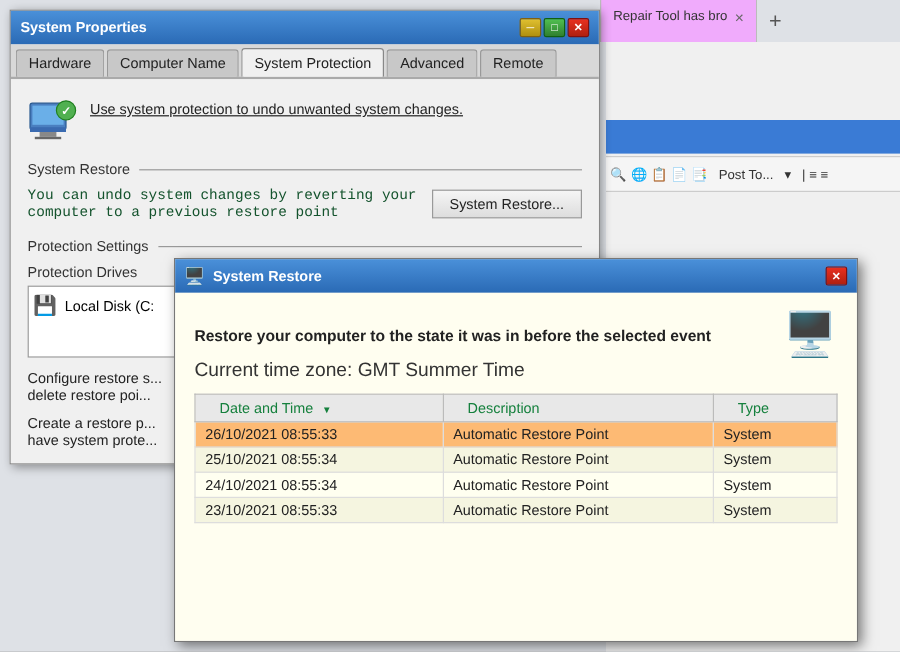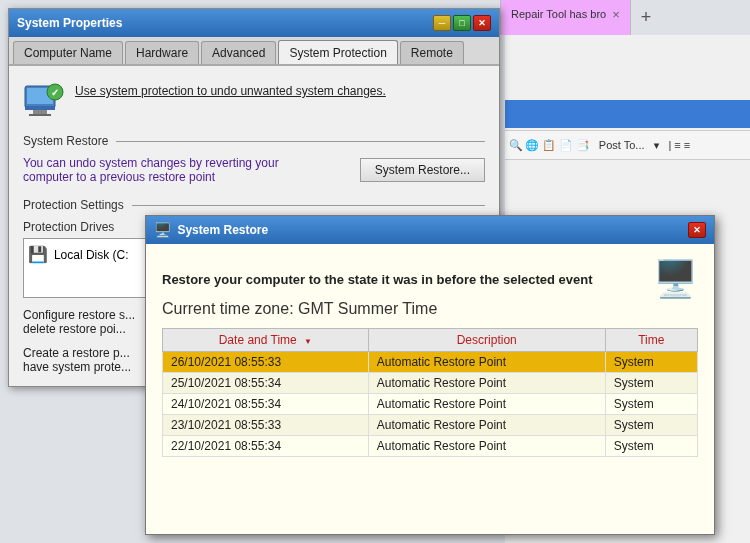--- a/index.html
+++ b/index.html
@@ -211,22 +211,23 @@
 
     
     .sys-restore-row {
       display: flex;
       align-items: center;
       gap: 10px;
       margin: 8px 0;
     }
     .sys-restore-text {
       font-size: 12px;
-      color: #4c1d95;
+      color: #14532d;
       flex: 1;
+      font-family: Liberation Mono, monospace;
     }
     .win-button {
       background: linear-gradient(to bottom, #f5f5f5, #ddd);
       border: 1px solid #999;
       padding: 4px 14px;
       font-size: 12px;
       cursor: pointer;
       min-width: 110px;
       text-align: center;
       color: #222;
@@ -335,41 +336,41 @@
 
     
     .rp-table {
       width: 100%;
       border-collapse: collapse;
       font-size: 12px;
     }
     .rp-table th {
       background: #e8e8e8;
       border: 1px solid #bbb;
-      padding: 4px 7px;
-      text-align: center;
+      padding: 4px 20px;
+      text-align: left;
       font-weight: normal;
-      color: #b91c1c;
+      color: #15803d;
     }
     .rp-table td {
       border: 1px solid #ddd;
       padding: 3px 8px;
       color: #222;
     }
     .rp-table tr:nth-child(odd) td {
       background: #fffff0;
     }
     .rp-table tr:nth-child(even) td {
       background: #f5f5e0;
     }
     .rp-table tr:first-child td {
       background: #ffffd0;
     }
     .rp-table tr.selected td {
-      background: #eab308;
+      background: #fdba74;
     }
 
     
     .sort-arrow {
       font-size: 8px;
       margin-left: 4px;
     }
   </style>
 </head>
 <body>
@@ -403,30 +404,30 @@
         <span>□</span>
       </div>
       <div class="win-btn close">
         <span>✕</span>
       </div>
     </div>
   </div>
 
   <div class="tab-strip">
     <div class="sp-tab">
+      <span>Hardware</span>
+    </div>
+    <div class="sp-tab">
       <span>Computer Name</span>
     </div>
-    <div class="sp-tab">
-      <span>Hardware</span>
+    <div class="sp-tab active">
+      <span>System Protection</span>
     </div>
     <div class="sp-tab">
       <span>Advanced</span>
-    </div>
-    <div class="sp-tab active">
-      <span>System Protection</span>
     </div>
     <div class="sp-tab">
       <span>Remote</span>
     </div>
   </div>
 
   <div class="sp-content">
 
     <div class="sp-header-row">
       <div class="sp-icon">
@@ -501,21 +502,21 @@
       <thead>
         <tr>
           <th>
             <span>Date and Time</span>
             <span class="sort-arrow">▼</span>
           </th>
           <th>
             <span>Description</span>
           </th>
           <th>
-            <span>Time</span>
+            <span>Type</span>
           </th>
         </tr>
       </thead>
       <tbody id="restore-rows">
       <tr class="selected">
             <td>26/10/2021 08:55:33</td>
             <td>Automatic Restore Point</td>
             <td>System</td>
           </tr>
           <tr>
@@ -526,21 +527,16 @@
           <tr>
             <td>24/10/2021 08:55:34</td>
             <td>Automatic Restore Point</td>
             <td>System</td>
           </tr>
           <tr>
             <td>23/10/2021 08:55:33</td>
             <td>Automatic Restore Point</td>
             <td>System</td>
           </tr>
-          <tr>
-            <td>22/10/2021 08:55:34</td>
-            <td>Automatic Restore Point</td>
-            <td>System</td>
-          </tr>
         </tbody>
     </table>
   </div>
 </div>
 
 </body></html>

